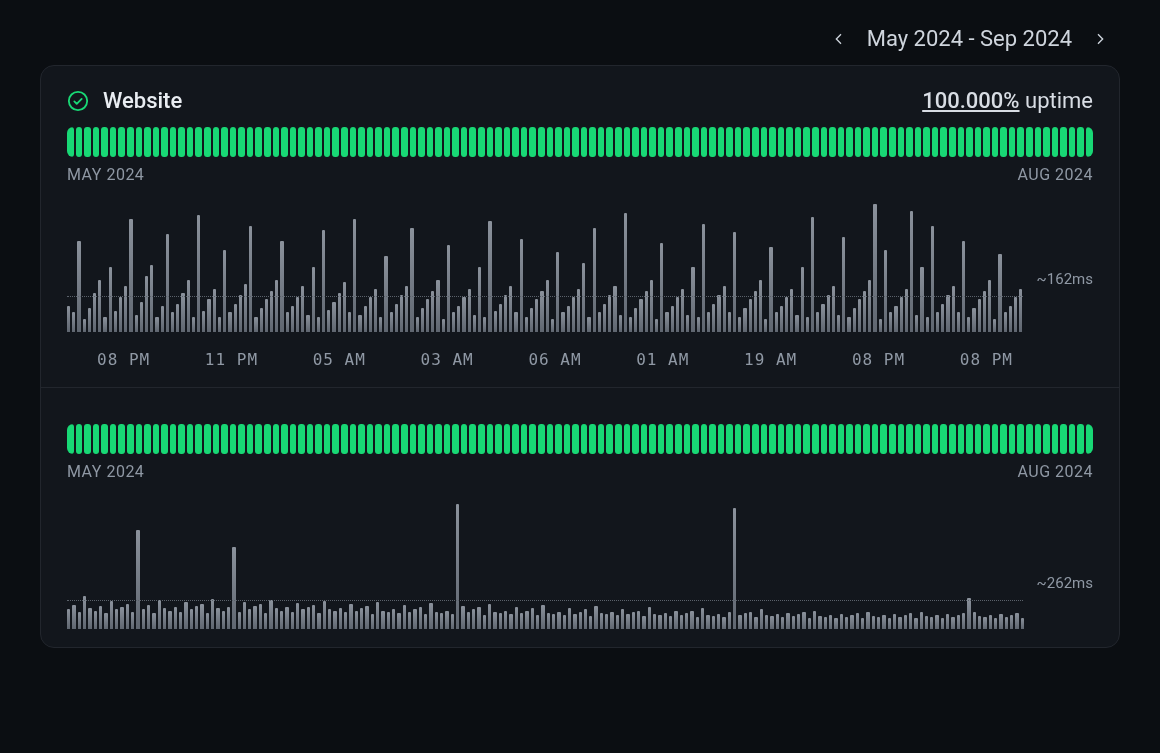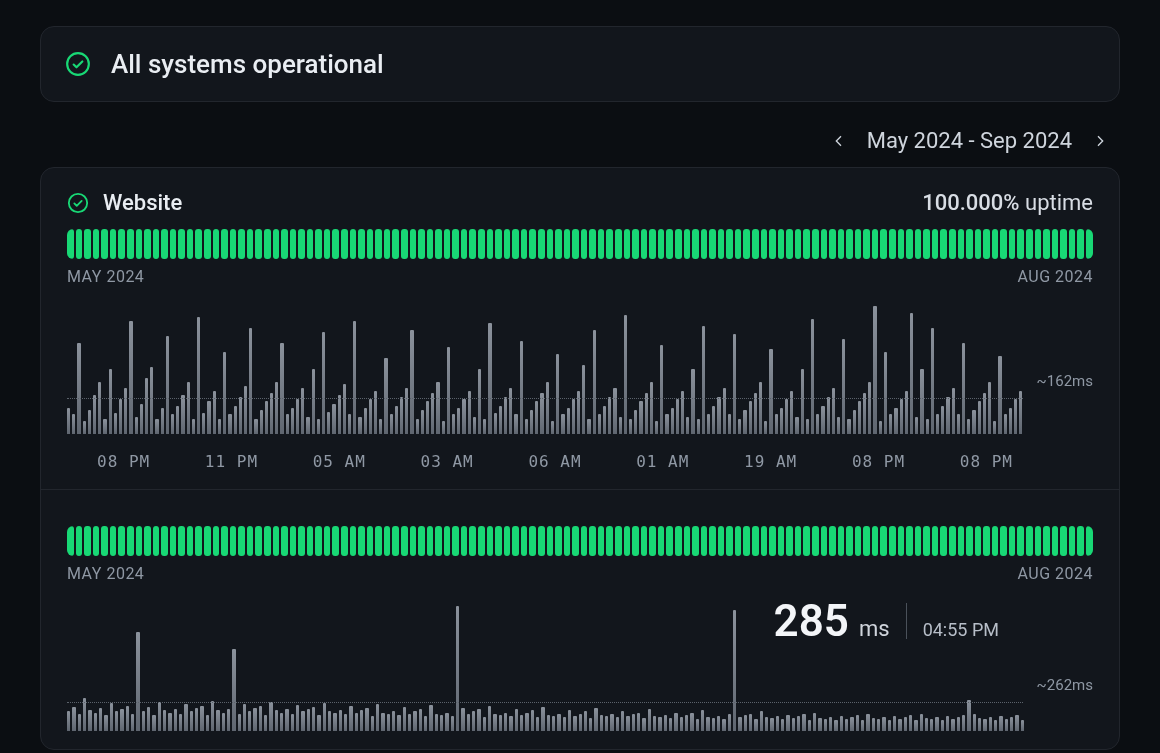--- a/index.html
+++ b/index.html
@@ -49,21 +49,21 @@
   .card{
     padding:22px 26px 18px 26px;
     border-bottom:1px solid var(--border);
   }
   .card:last-child{border-bottom:none;}
 
   .card-head{display:flex;align-items:center;gap:14px;}
   .card-head .name{font-size:22px;font-weight:500;}
   .spacer{flex:1;}
   .uptime{font-size:22px;color:#d8dde4;}
-  .uptime .pct{font-weight:500;}
+  .uptime .pct{font-weight:500;text-decoration:underline;}
 
   .uptime-strip{
     margin-top:14px;
     height:30px;
     display:flex;gap:2px;
     border-radius:6px;
     overflow:hidden;
   }
   .uptime-strip .seg{
     flex:1 0 auto;
@@ -101,29 +101,20 @@
   .tooltip .big{font-size:44px;font-weight:600;}
   .tooltip .unit{font-size:22px;color:#d0d5dc;}
   .tooltip .sep{width:1px;height:36px;background:#4a515a;margin:0 6px;align-self:center;}
   .tooltip .time{font-size:18px;color:#b7bec8;}
 </style>
 </head>
 <body>
 
 <div class="page">
 
-  <div class="status-banner">
-    <span class="check-icon">
-      <svg viewBox="0 0 24 24">
-          <circle cx="12" cy="12" r="10" fill="none" stroke="#18d875" stroke-width="2"></circle>
-          <path d="M8 12.5l2.6 2.6L16 9.7" fill="none" stroke="#18d875" stroke-width="2" stroke-linecap="round" stroke-linejoin="round"></path>
-        </svg>
-    </span>
-    <div class="title">All systems operational</div>
-  </div>
 
   <div class="range-row">
     <span class="chev">
       <svg viewBox="0 0 24 24">
           <polyline points="15 5 8 12 15 19"></polyline>
         </svg>
     </span>
     <span class="label">May 2024 - Sep 2024</span>
     <span class="chev">
       <svg viewBox="0 0 24 24">
@@ -599,26 +590,20 @@
           <div class="seg"></div>
           <div class="seg"></div>
           <div class="seg"></div>
           <div class="seg"></div>
         </div>
       <div class="range-labels">
         <span>MAY 2024</span>
         <span>AUG 2024</span>
       </div>
       <div class="latency-wrap">
-        <div class="tooltip" id="tooltip-1" style="right:94px;top:-6px;">
-          <span class="big">285</span>
-          <span class="unit">ms</span>
-          <span class="sep"></span>
-          <span class="time">04:55 PM</span>
-        </div>
         <div class="latency-chart" id="chart-1">
             <div class="bar" style="height: 20px;"></div>
             <div class="bar" style="height: 24px;"></div>
             <div class="bar" style="height: 17px;"></div>
             <div class="bar" style="height: 33px;"></div>
             <div class="bar" style="height: 21px;"></div>
             <div class="bar" style="height: 18px;"></div>
             <div class="bar" style="height: 23px;"></div>
             <div class="bar" style="height: 16px;"></div>
             <div class="bar" style="height: 28px;"></div>

